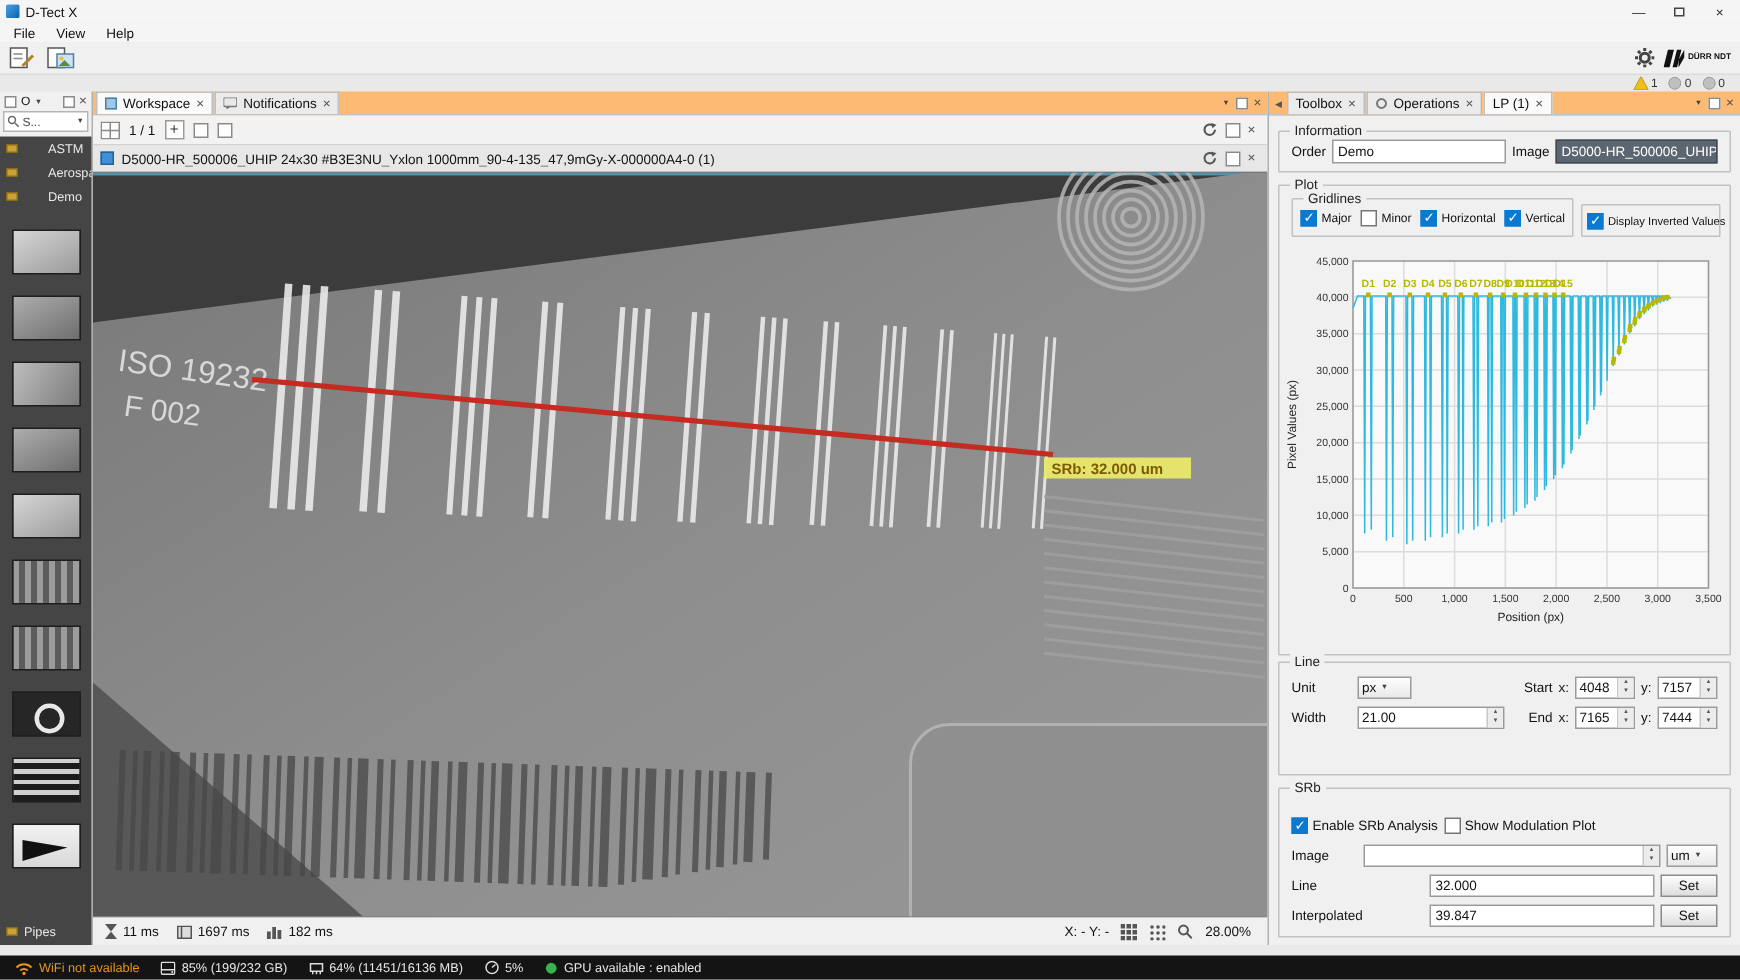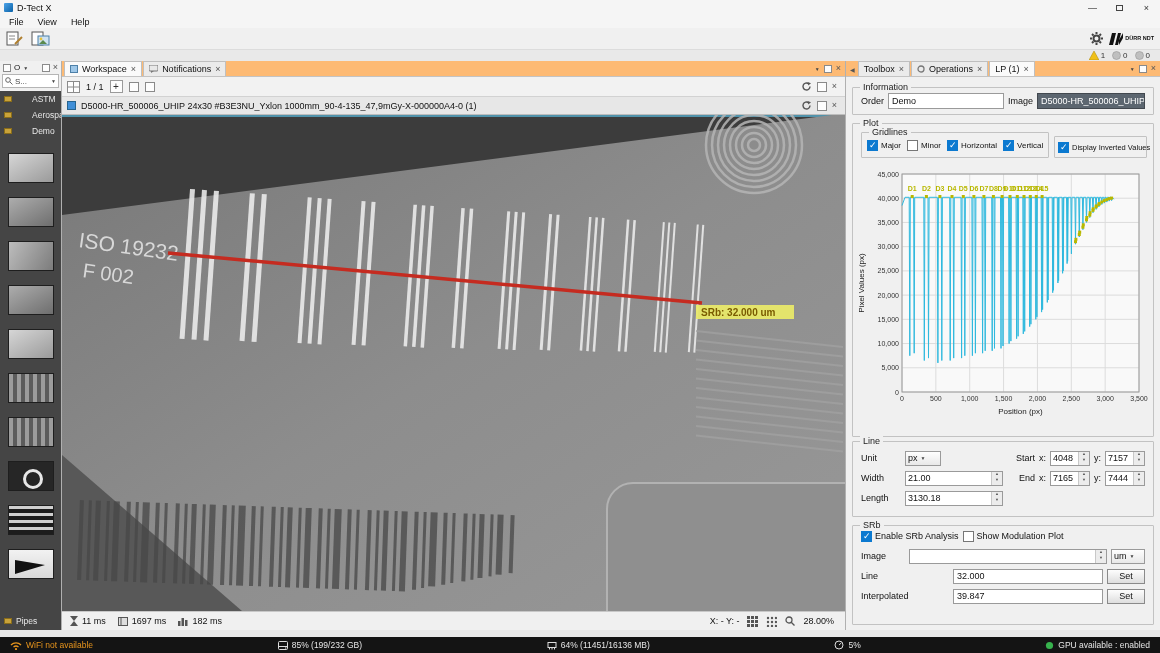--- a/index.html
+++ b/index.html
@@ -72,21 +72,21 @@
 
 .right-panel{position:absolute;right:0;top:61px;width:315px;bottom:23px;background:#f0f0f0;border-left:1px solid #b0b0b0}
 .panel-body{position:absolute;top:16px;bottom:0;left:0;right:0}
 .grp{position:absolute;border:1px solid #c2c2c2;border-radius:1px}
 .grp-title{position:absolute;top:-6px;left:7px;background:#f0f0f0;padding:0 3px;font-size:9px;color:#222}
 .frow{display:flex;align-items:center;padding:0 8px;height:20px;font-size:9px;gap:4px}
 .lbl{flex:none}
 .chart{position:absolute;left:2px;top:44px;width:296px;height:256px}
 .cbrow{display:flex;align-items:center;gap:3px;font-size:8px;white-space:nowrap}
 
-.statusbar{position:absolute;left:0;right:0;bottom:0;height:16px;background:#141414;display:flex;align-items:center;justify-content:space-between;gap:14px;padding:0 10px;color:#e6e6e6;font-size:8.5px}
+.statusbar{position:absolute;left:0;right:0;bottom:0;height:16px;background:#141414;display:flex;align-items:center;justify-content:flex-start;gap:14px;padding:0 10px;color:#e6e6e6;font-size:8.5px}
 .sb-item{display:flex;align-items:center;gap:4px}
 .sb-wifi{color:#e8951d}
 </style>
 </head>
 <body>
 
 <div class="app">
 
   <div class="titlebar">
     <span class="appicon"></span>
@@ -666,35 +666,25 @@
             </div>
           <span class="lbl">y:</span>
           <div class="spin" style="width:40px">
               <span class="val">7444</span>
               <span class="arrows">
                 <span>▲</span>
                 <span>▼</span>
               </span>
             </div>
         </div>
-        <div class="frow">
-          <span class="lbl" style="width:40px">Length</span>
-          <div class="spin" style="width:98px">
-              <span class="val">3130.18</span>
-              <span class="arrows">
-                <span>▲</span>
-                <span>▼</span>
-              </span>
-            </div>
-        </div>
       </div>
 
       <div class="grp" style="left:6px;right:6px;top:448px;height:100px">
         <span class="grp-title">SRb</span>
-        <div class="frow" style="margin-top:0;">
+        <div class="frow" style="margin-top:14px;">
           <span class="cbrow" style="font-size:9px">
               <span class="cb on"></span>
               <span>Enable SRb Analysis</span>
             </span>
           <span class="cbrow" style="font-size:9px">
               <span class="cb"></span>
               <span>Show Modulation Plot</span>
             </span>
         </div>
         <div class="frow">

